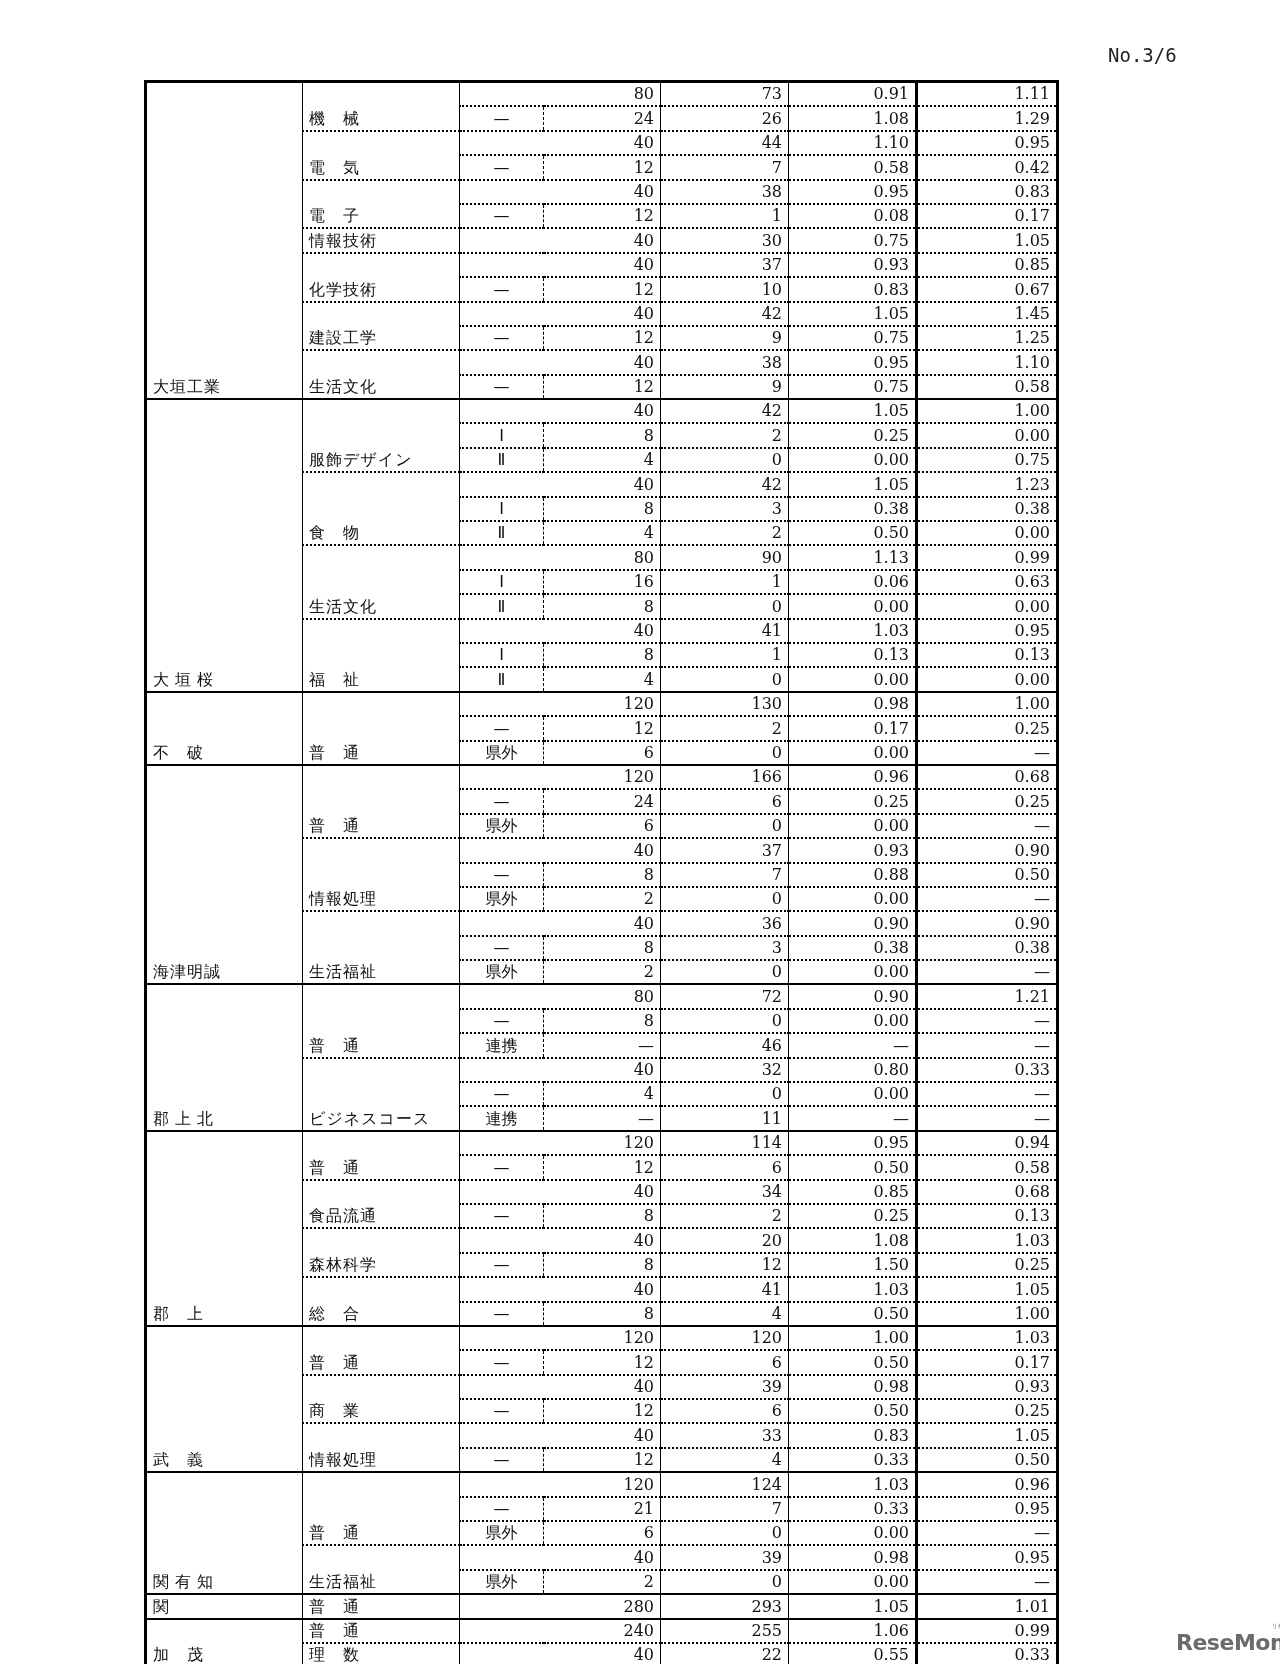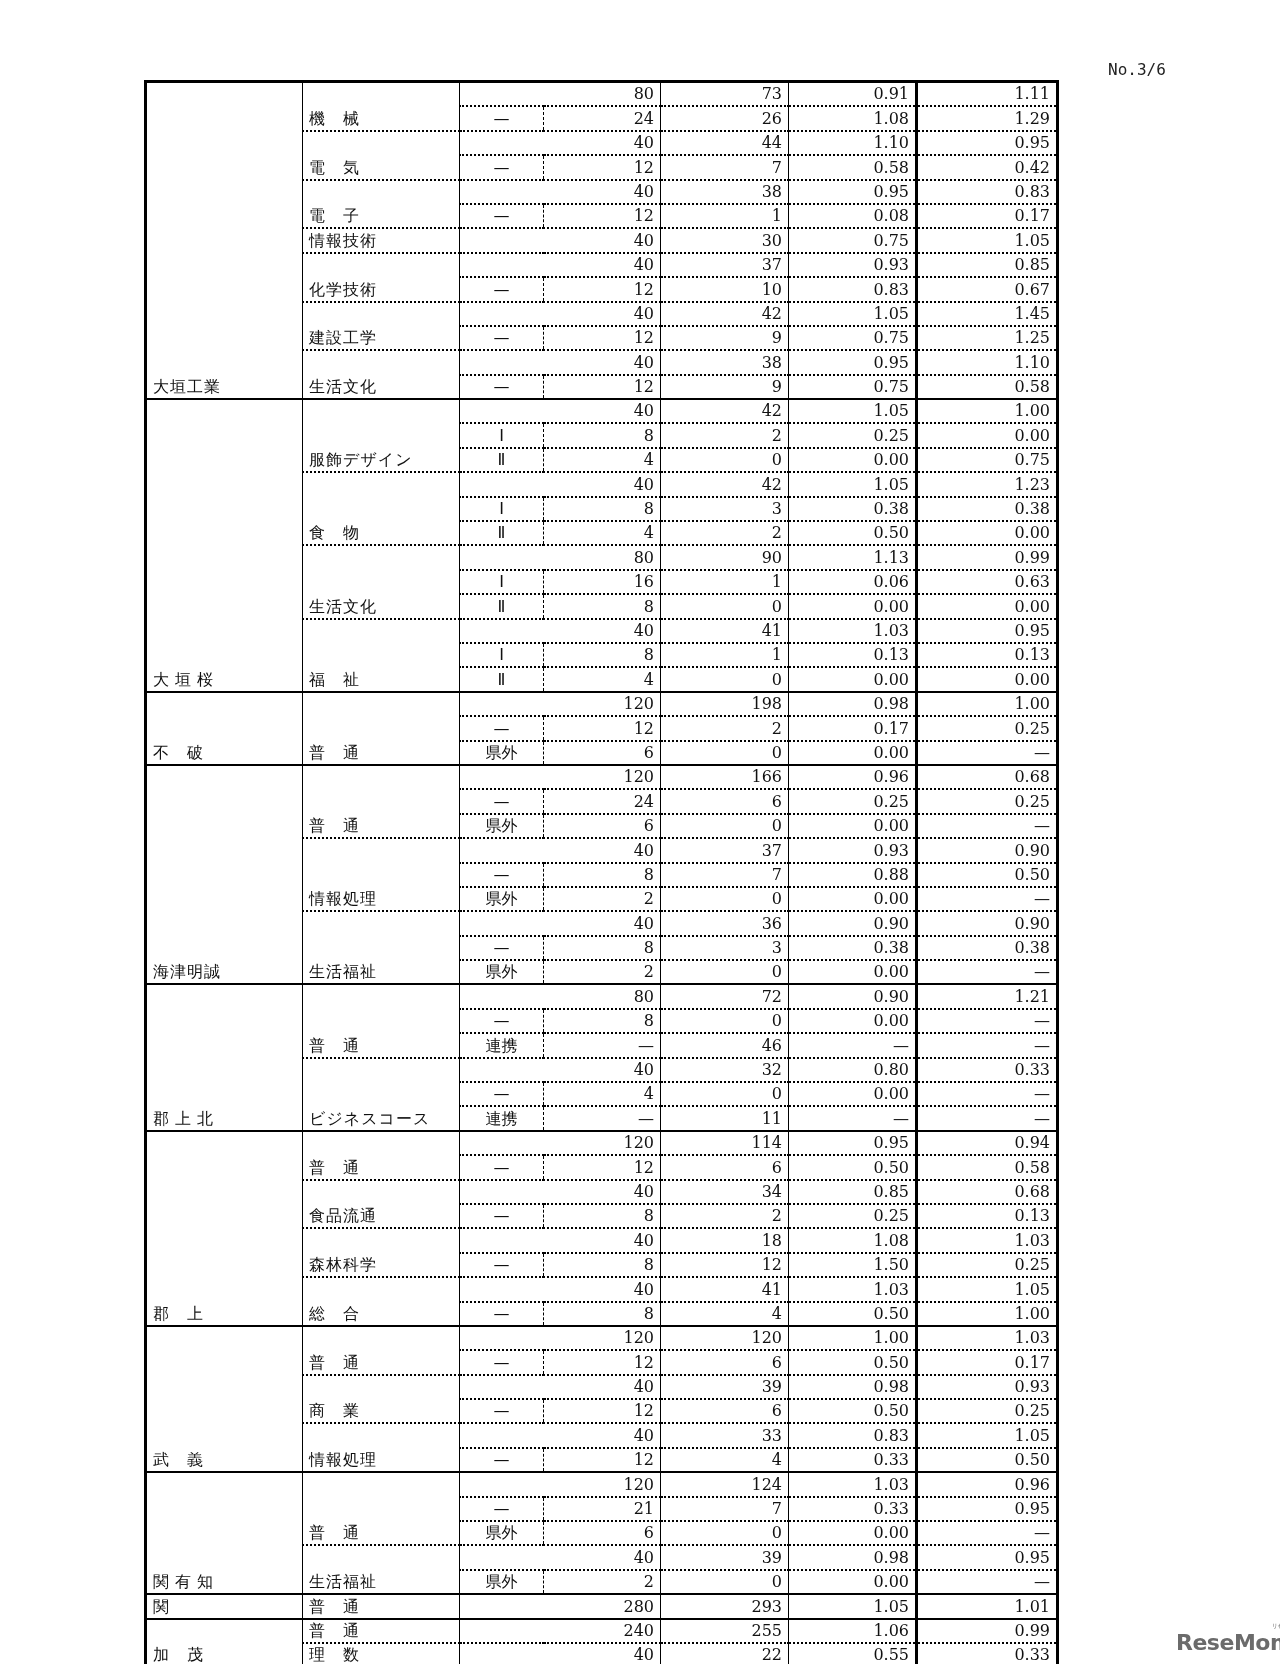--- a/index.html
+++ b/index.html
@@ -1,18 +1,18 @@
 <!DOCTYPE html>
 <html><head>
 <meta charset="utf-8">
 <style>
   html, body { margin:0; padding:0; background:#ffffff; }
   body { width:1280px; height:1664px; position:relative; overflow:hidden;
          font-family:"DejaVu Serif","Liberation Serif",serif; color:#111; }
-  .page-num { position:absolute; top:60px; left:1108px; font-size:16px;
+  .page-num { position:absolute; top:44px; left:1108px; font-size:19px;
               font-family:"DejaVu Sans Mono","Liberation Mono",monospace; color:#222; }
   table.grid { position:absolute; left:144px; top:80px; width:912px;
                border-collapse:collapse; table-layout:fixed;
                border:3px solid #000; }
   table.grid td { padding:0 6px; height:22.4px; line-height:22px; font-size:16px;
                   white-space:nowrap; overflow:hidden; vertical-align:bottom;
                   border-left:1.5px solid #000; border-right:1.5px solid #000; }
   td.school, td.dept { vertical-align:top; font-family:Liberation Serif, serif;
                        font-size:17px; letter-spacing:1px; }
   td.num { text-align:right; }
@@ -216,21 +216,21 @@
         <td class="sub dc">Ⅱ</td>
         <td class="num dc subcap">4</td>
         <td class="num dc">0</td>
         <td class="num dc">0.00</td>
         <td class="num dc last">0.00</td>
       </tr>
       <tr class="block">
         <td class="school" rowspan="3">不　破</td>
         <td class="dept" rowspan="3">普　通</td>
         <td class="num dc" colspan="2">120</td>
-        <td class="num dc">198</td>
+        <td class="num dc">130</td>
         <td class="num dc">0.98</td>
         <td class="num dc last">1.00</td>
       </tr>
       <tr class="dotted">
         <td class="sub dc">—</td>
         <td class="num dc subcap">12</td>
         <td class="num dc">2</td>
         <td class="num dc">0.17</td>
         <td class="num dc last">0.25</td>
       </tr>
@@ -373,21 +373,21 @@
       <tr class="dotted">
         <td class="sub dc">—</td>
         <td class="num dc subcap">8</td>
         <td class="num dc">2</td>
         <td class="num dc">0.25</td>
         <td class="num dc last">0.13</td>
       </tr>
       <tr class="deptstart dotted">
         <td class="dept" rowspan="2">森林科学</td>
         <td class="num dc" colspan="2">40</td>
-        <td class="num dc">18</td>
+        <td class="num dc">20</td>
         <td class="num dc">1.08</td>
         <td class="num dc last">1.03</td>
       </tr>
       <tr class="dotted">
         <td class="sub dc">—</td>
         <td class="num dc subcap">8</td>
         <td class="num dc">12</td>
         <td class="num dc">1.50</td>
         <td class="num dc last">0.25</td>
       </tr>

